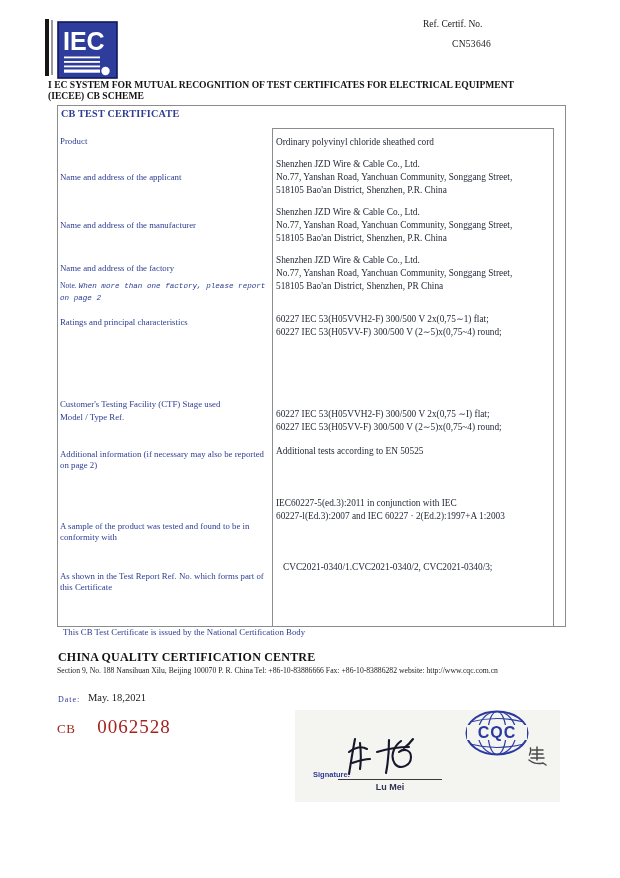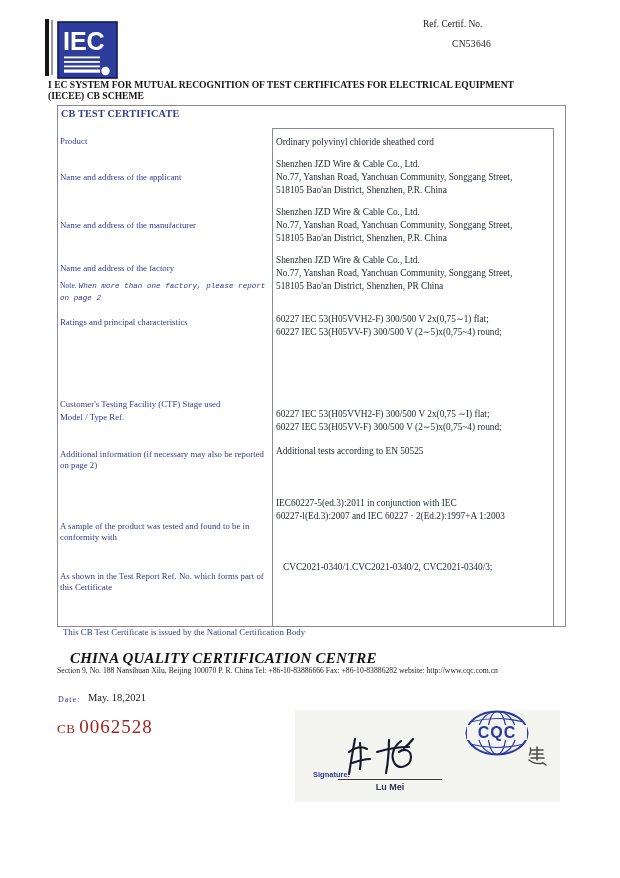--- a/index.html
+++ b/index.html
@@ -18,25 +18,25 @@
   
   #tbl-outer{left:57px;top:105px;width:507px;height:520px;border:1px solid #8c8c8c;}
   #tbl-inner{left:272px;top:128px;width:280px;height:497px;border:1px solid #8c8c8c;background:transparent;}
   #cb-title{left:61px;top:108px;font-size:10.2px;font-weight:bold;color:#2d3c92;letter-spacing:.2px;}
   .lbl{left:60px;width:208px;font-size:8.8px;color:#2d3c92;line-height:11px;}
   .val{left:276px;width:272px;font-size:9.3px;color:#1e2433;line-height:13.2px;white-space:pre-line;}
   .note-line{font-size:7.6px;color:#2d3c92;}
   .note-italic{font-style:italic;font-family:Liberation Mono, monospace;}
   #issued-note{left:63px;top:627px;font-size:8.8px;color:#2d3c92;}
   
-  #org-name{left:70px;top:650px;font-size:15px;font-weight:bold;color:#141414;letter-spacing:.2px;font-style:italic;}
+  #org-name{left:58px;top:650px;font-size:12px;font-weight:bold;color:#141414;letter-spacing:.2px;}
   #org-address{left:57px;top:666px;width:515px;font-size:7.7px;color:#1b1b1b;}
   #date-label{left:58px;top:695px;font-size:8px;color:#2d3c92;letter-spacing:1px;text-align:right;}
   #date-value{left:88px;top:692px;font-size:10.5px;color:#1b1b1b;}
-  #cb-line{left:57px;top:716px;display:flex;align-items:baseline;gap:4px;color:#a32420;}
+  #cb-line{left:57px;top:716px;display:flex;align-items:baseline;gap:22px;color:#a32420;}
   #cb-prefix{font-size:13px;letter-spacing:.5px;}
   #cb-number{font-size:19px;letter-spacing:1px;}
   #sig-patch{left:295px;top:710px;width:265px;height:92px;background:#f4f4f1;}
   #signature-label{left:305px;top:770px;font-size:7.5px;color:#2d3c92;font-family:"Liberation Sans","DejaVu Sans",sans-serif;font-weight:bold;margin-left:8px;}
   #signature-svg{left:343px;top:736px;}
   #sig-line{left:338px;top:779px;width:104px;border-top:1.5px solid #3a3a3a;}
   #signer-name{left:338px;top:782px;width:104px;text-align:center;font-size:9px;font-weight:bold;color:#2f3550;font-family:"Liberation Sans","DejaVu Sans",sans-serif;}
   #cqc-logo{left:464px;top:709px;}
   #stamp-jian{left:527px;top:745px;}
 </style>

